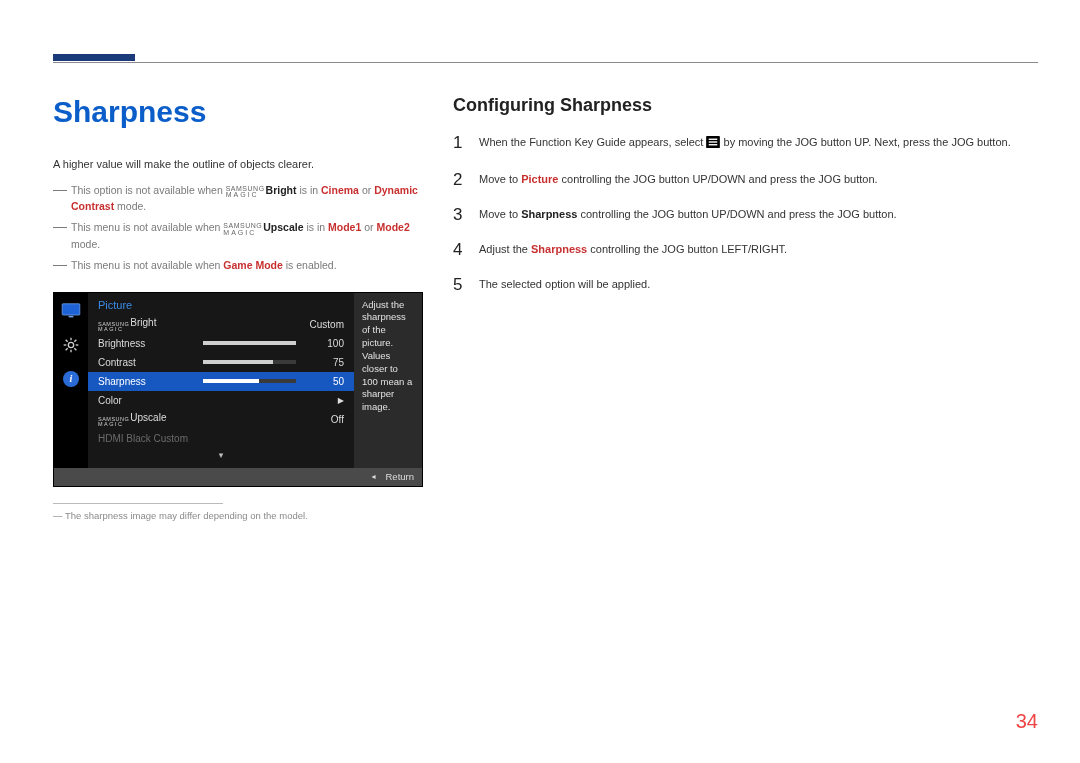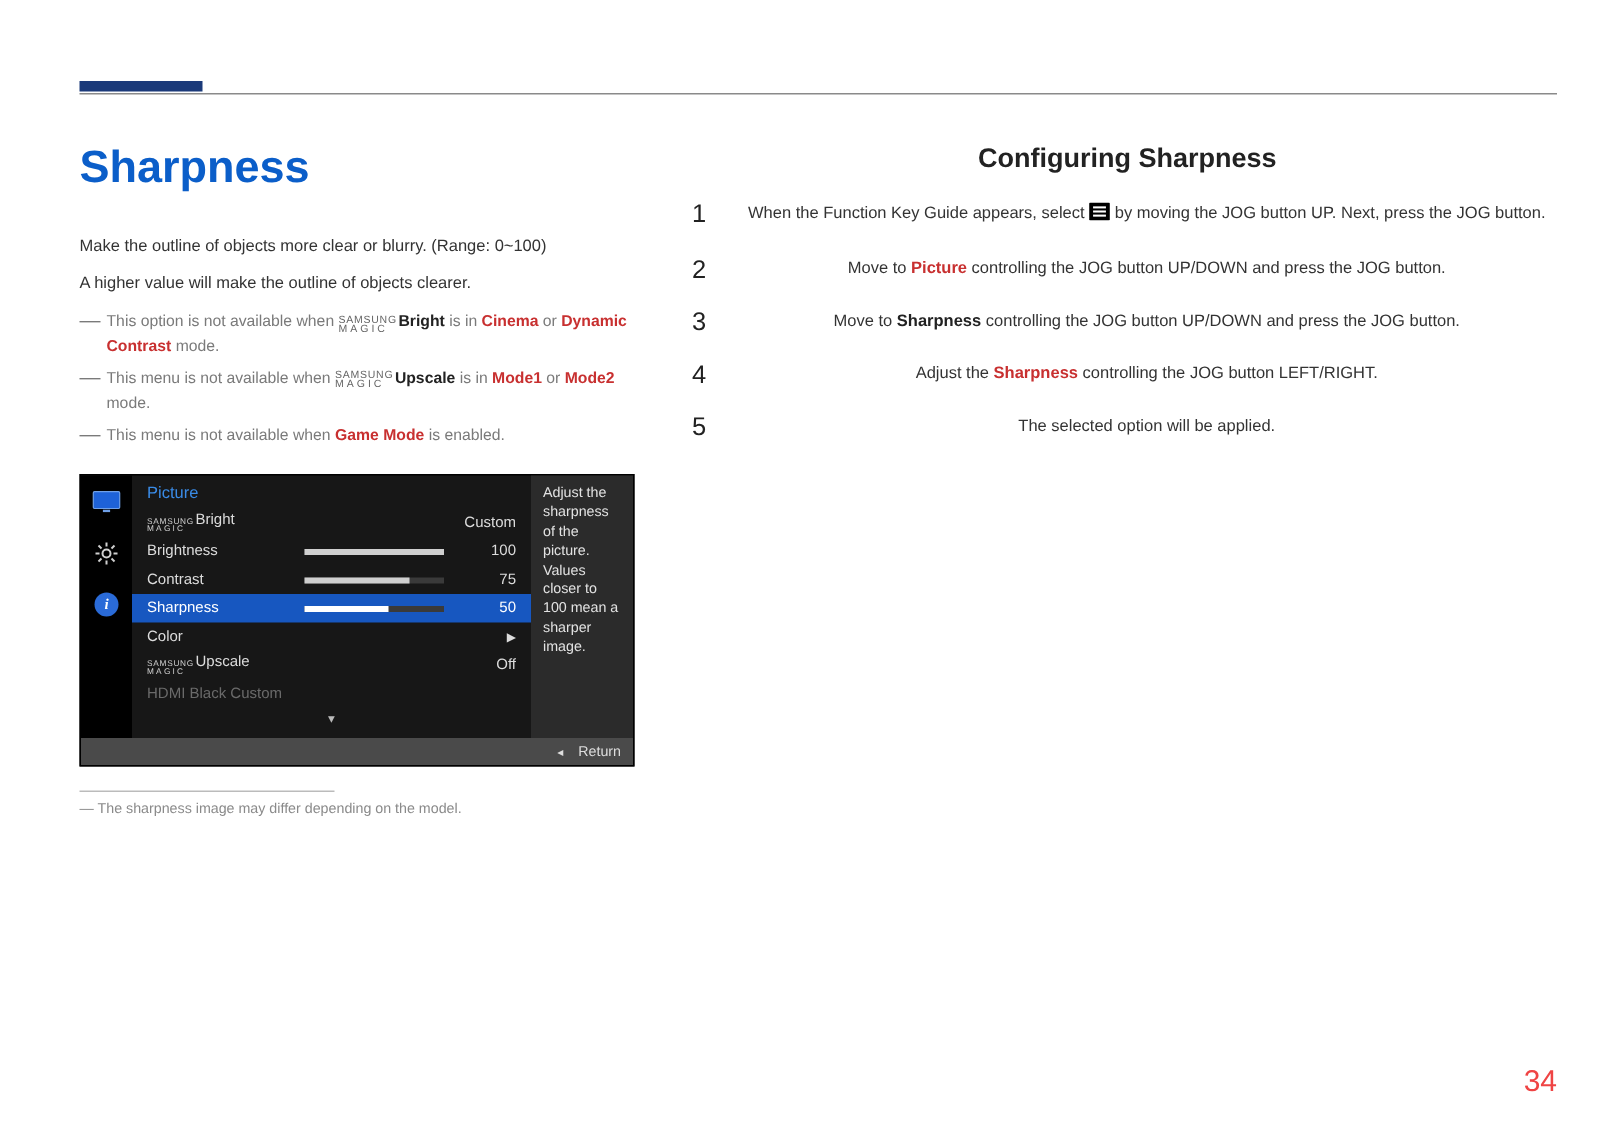--- a/index.html
+++ b/index.html
@@ -27,21 +27,21 @@
     border-top: 1px solid #8a8a8a;
   }
   .page {
     display: flex;
     position: absolute;
     top: 95px;
     left: 53px;
     right: 30px;
   }
   .col-left { width: 380px; }
-  .col-right { flex: 1; padding-left: 20px; text-align: center; }
+  .col-right { flex: 1; padding-left: 20px; }
   h1.sharpness {
     color: #0b5ec9;
     font-size: 30px;
     font-weight: 600;
     margin-bottom: 26px;
   }
   .intro { font-size: 11px; line-height: 1.7; color: #333; }
   .intro p { margin-bottom: 6px; }
   .notes { margin-top: 8px; font-size: 10.5px; color: #7a7a7a; line-height: 1.6; }
   .notes .dash-row { display: flex; margin-bottom: 4px; }
@@ -137,21 +137,20 @@
 
 <div class="topbar"></div>
 <div class="toprule"></div>
 
 <div class="page">
 
   <div class="col-left">
     <h1 class="sharpness">Sharpness</h1>
 
     <div class="intro">
-      <p>Make the outline of objects more clear or blurry. (Range: 0~100)</p>
       <p>A higher value will make the outline of objects clearer.</p>
     </div>
 
     <div class="notes">
       <div class="dash-row">
         <span class="dash">―</span>
         <span>
           <span>This option is not available when </span><span class="magic"><span class="s">SAMSUNG</span><span class="m">MAGIC</span></span><span class="bold-black">Bright</span><span> is in </span><span class="bold-red">Cinema</span><span> or </span><span class="bold-red">Dynamic Contrast</span><span> mode.</span>
         </span>
       </div>

